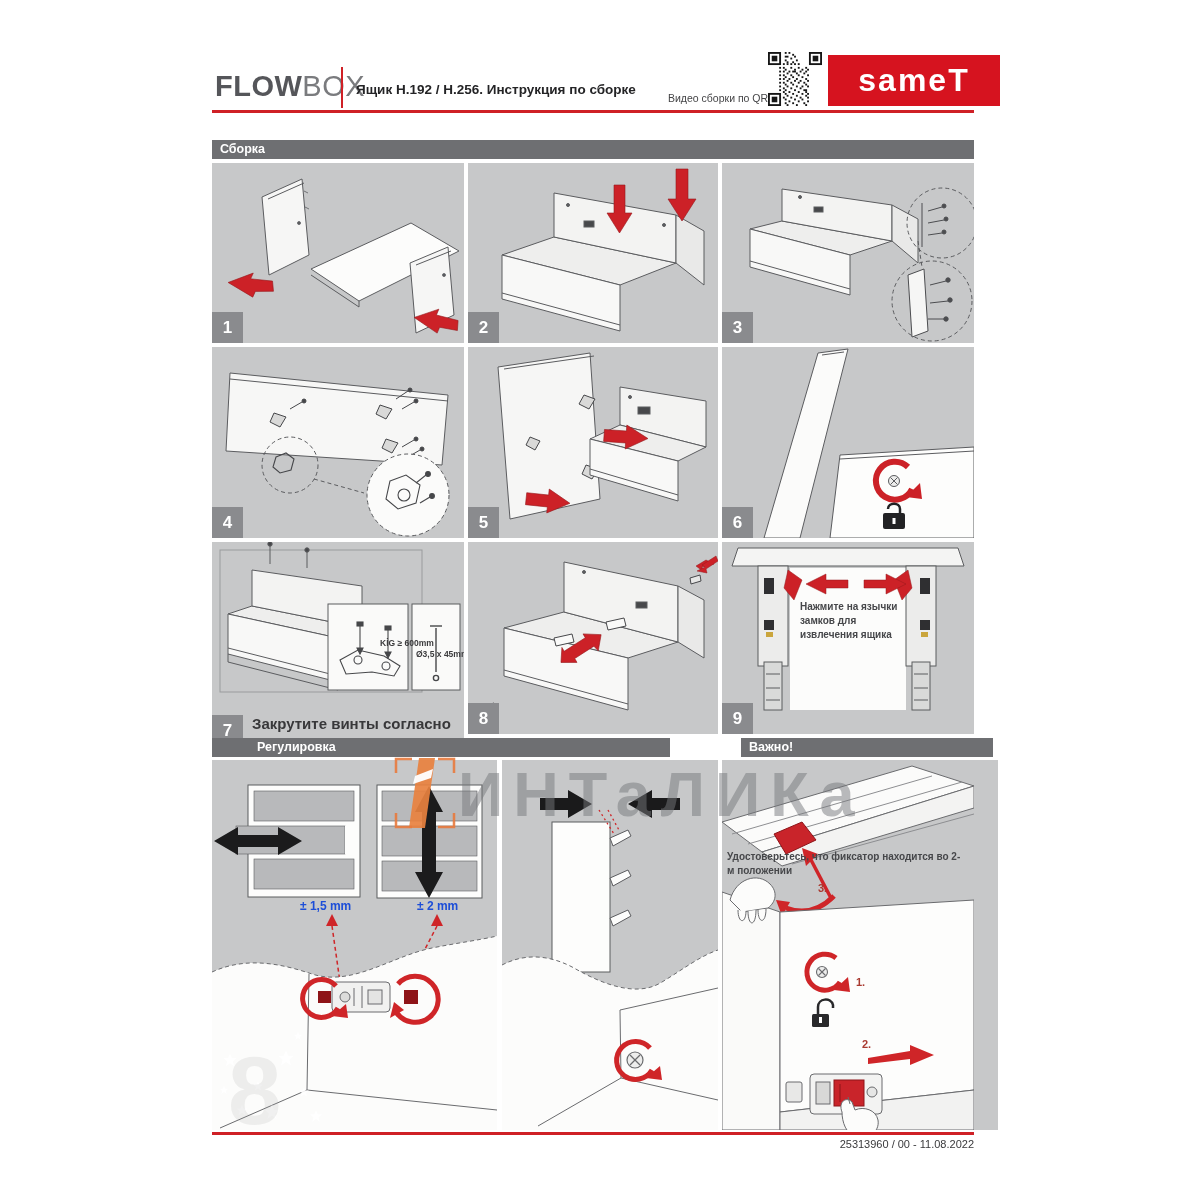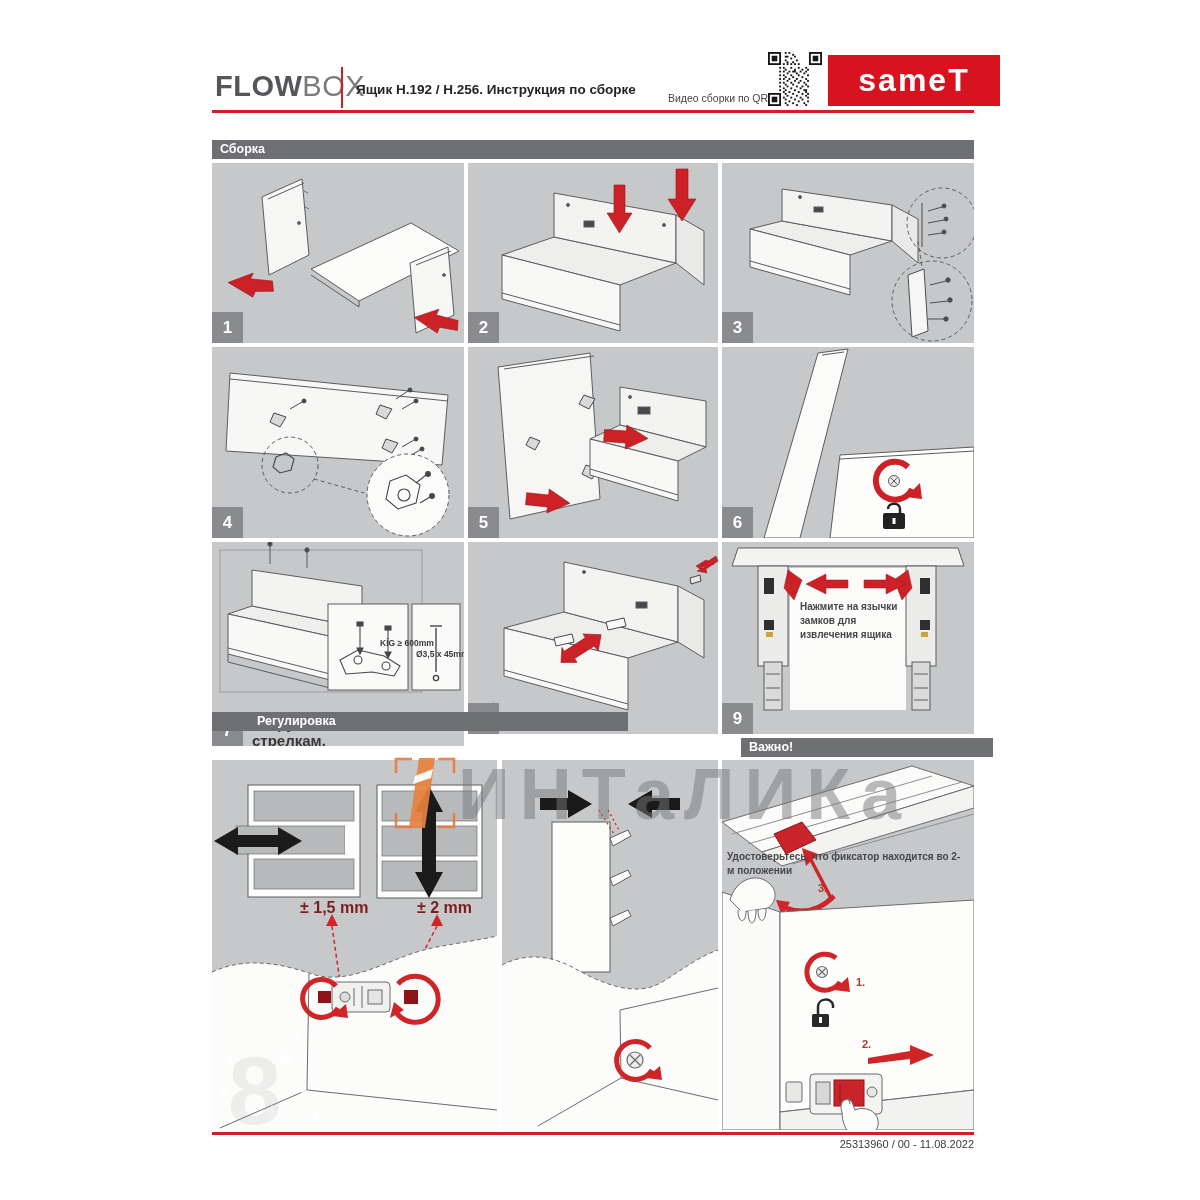--- a/index.html
+++ b/index.html
@@ -15,24 +15,24 @@
   .brand{font-size:29px;letter-spacing:0.5px;white-space:nowrap;}
   .brand b{font-weight:800;color:#55565a;}
   .brand span{font-weight:400;color:#7a7b7e;}
   .title{font-size:13.5px;font-weight:bold;color:#242426;text-align:center;}
   .qr-caption{font-size:10.5px;color:#454547;}
   .samet{background:#d6131f;color:#fff;display:flex;align-items:center;justify-content:center;
          font-weight:bold;font-size:32px;letter-spacing:2px;}
   .redline{background:#cf2026;}
   .note{font-size:10px;font-weight:bold;color:#46474a;line-height:1.38;}
   .cap7{font-size:15px;font-weight:bold;color:#38383a;}
-  .mmlabel{font-size:16px;font-weight:bold;color:#7f1d1d;}
+  .mmlabel{font-size:12px;font-weight:bold;color:#1d4ed8;}
   .inset-label{font-size:8.5px;font-weight:bold;color:#3c3c3e;white-space:nowrap;}
   .marker{font-size:11px;font-weight:bold;color:#a93a30;}
-  .wm-text{font-size:72px;font-weight:700;letter-spacing:10px;color:rgba(118,119,123,0.5);
+  .wm-text{font-size:63px;font-weight:700;letter-spacing:10px;color:rgba(118,119,123,0.5);
            line-height:60px;white-space:nowrap;pointer-events:none;}
   .wm-digit{font-size:96px;font-weight:800;color:rgba(160,160,163,0.16);line-height:90px;pointer-events:none;}
   .footer-ref{font-size:11px;color:#39393b;}
 </style>
 </head>
 <body>
 
 <div class="page">
 
   <div class="abs brand" style="left:215px;top:70px;">
@@ -472,21 +472,21 @@
         <polygon points="84,42 104,32 104,38 126,38 126,46 104,46 104,52"></polygon>
         <polygon points="168,42 148,32 148,38 126,38 126,46 148,46 148,52" transform="translate(16,0)"></polygon>
       </g>
     </svg>
     <div class="abs note" style="left:78px;top:58px;width:112px;">Нажмите на язычки замков для извлечения ящика</div>
     <div class="badge">
         <span>9</span>
       </div>
   </div>
 
-  <div class="bar" style="left:212px;top:712px;width:416px;padding-left:45px;">
+  <div class="bar" style="left:212px;top:738px;width:458px;padding-left:45px;">
     <span>Регулировка</span>
   </div>
   <div class="bar" style="left:722px;top:738px;width:252px;margin-left:19px;">
     <span>Важно!</span>
   </div>
 
   <div class="panel" style="left:212px;top:760px;width:285px;height:370px;">
     <svg width="285" height="370" viewBox="0 0 285 370">
       <defs>
         <polygon id="st" points="0,-6 1.8,-1.8 6,-1.8 2.6,1.4 4,6 0,3 -4,6 -2.6,1.4 -6,-1.8 -1.8,-1.8"></polygon>
@@ -582,21 +582,21 @@
         <line x1="128" y1="295" x2="138" y2="305"></line>
           <line x1="138" y1="295" x2="128" y2="305"></line>
       </g>
       <g fill="none">
         <path d="M148,288 A 19 19 0 1 0 150,310" stroke="#cf2528" stroke-width="5"></path>
         <polygon points="144,318 158,306 160,320" fill="#cf2528"></polygon>
       </g>
     </svg>
   </div>
 
-  <div class="panel" style="left:722px;top:760px;width:252px;height:370px;">
+  <div class="panel" style="left:722px;top:760px;width:276px;height:370px;">
     <svg width="252" height="370" viewBox="0 0 252 370">
 
       <polygon points="0,62 190,6 252,26 40,92" fill="#fbfbfa" stroke="#6a6b6e"></polygon>
       <polygon points="40,92 252,26 252,48 60,106" fill="#f3f3f2" stroke="#6a6b6e"></polygon>
       <g stroke="#8d8e91" stroke-width="1">
         <line x1="10" y1="74" x2="210" y2="16"></line>
           <line x1="26" y1="84" x2="240" y2="22"></line>
         <line x1="70" y1="104" x2="252" y2="54"></line>
       </g>
       <polygon points="52,74 80,62 94,80 64,94" fill="#c9242a" stroke="#8e1418"></polygon>

